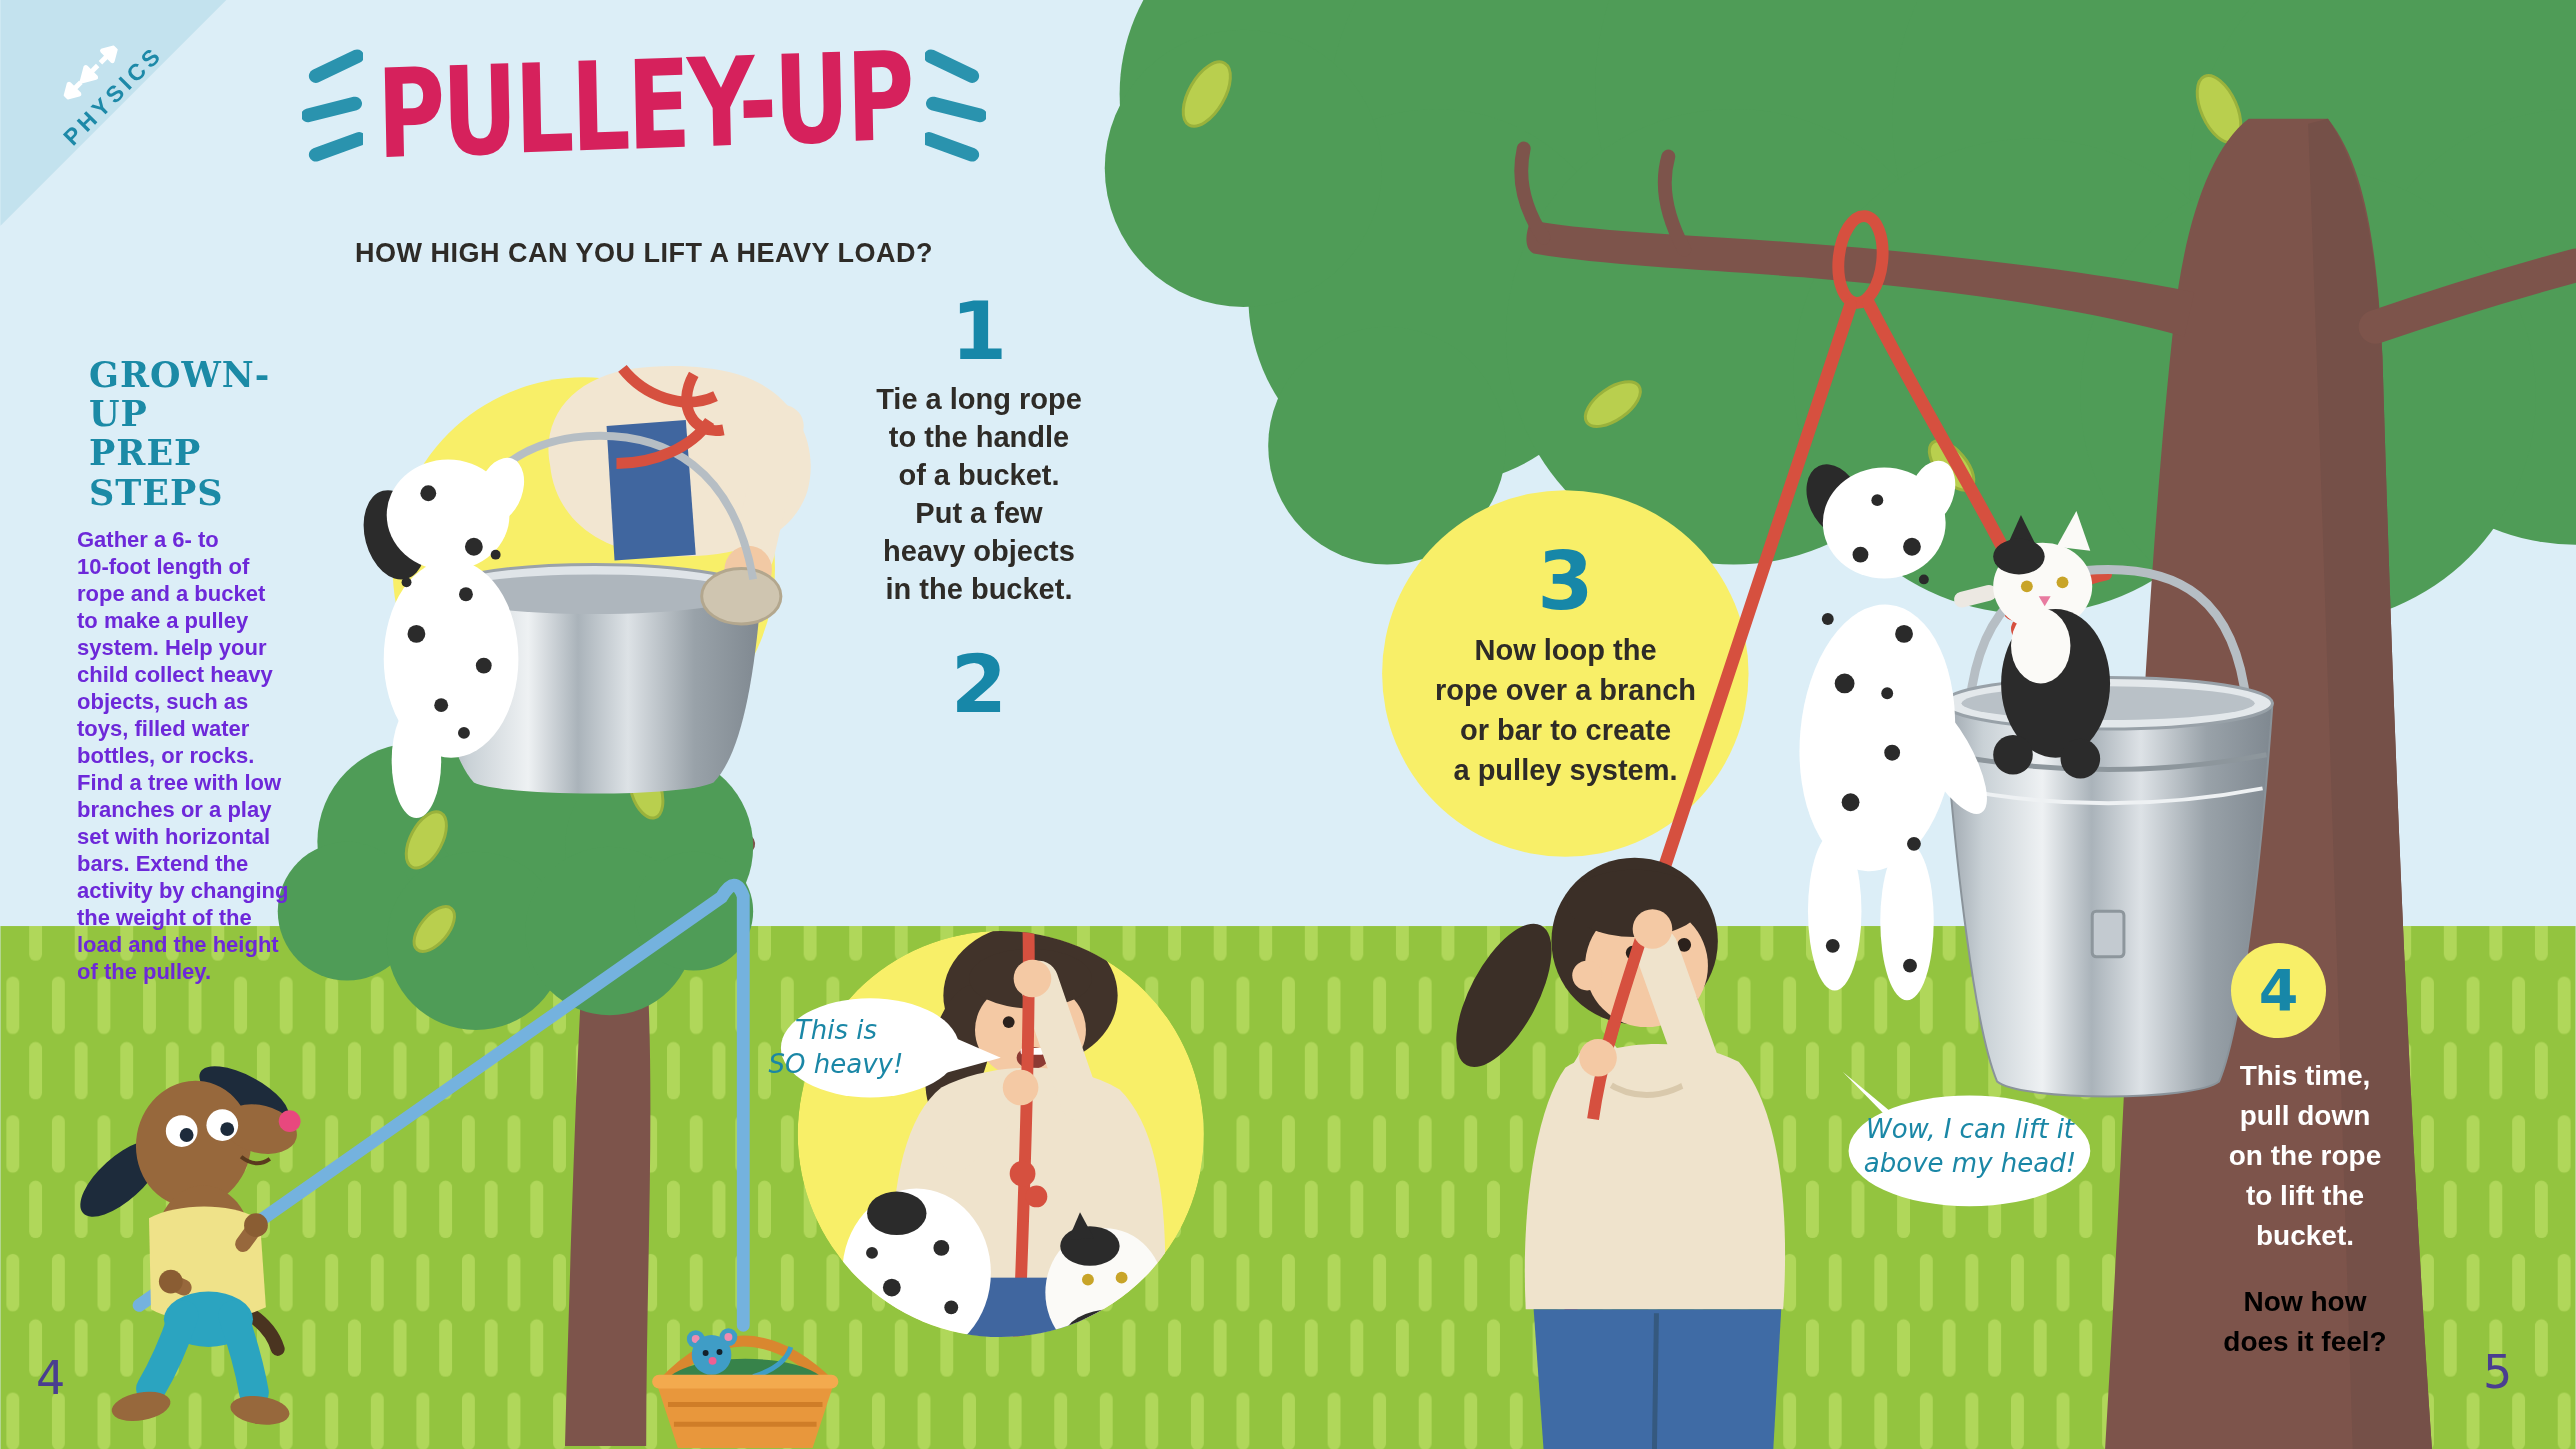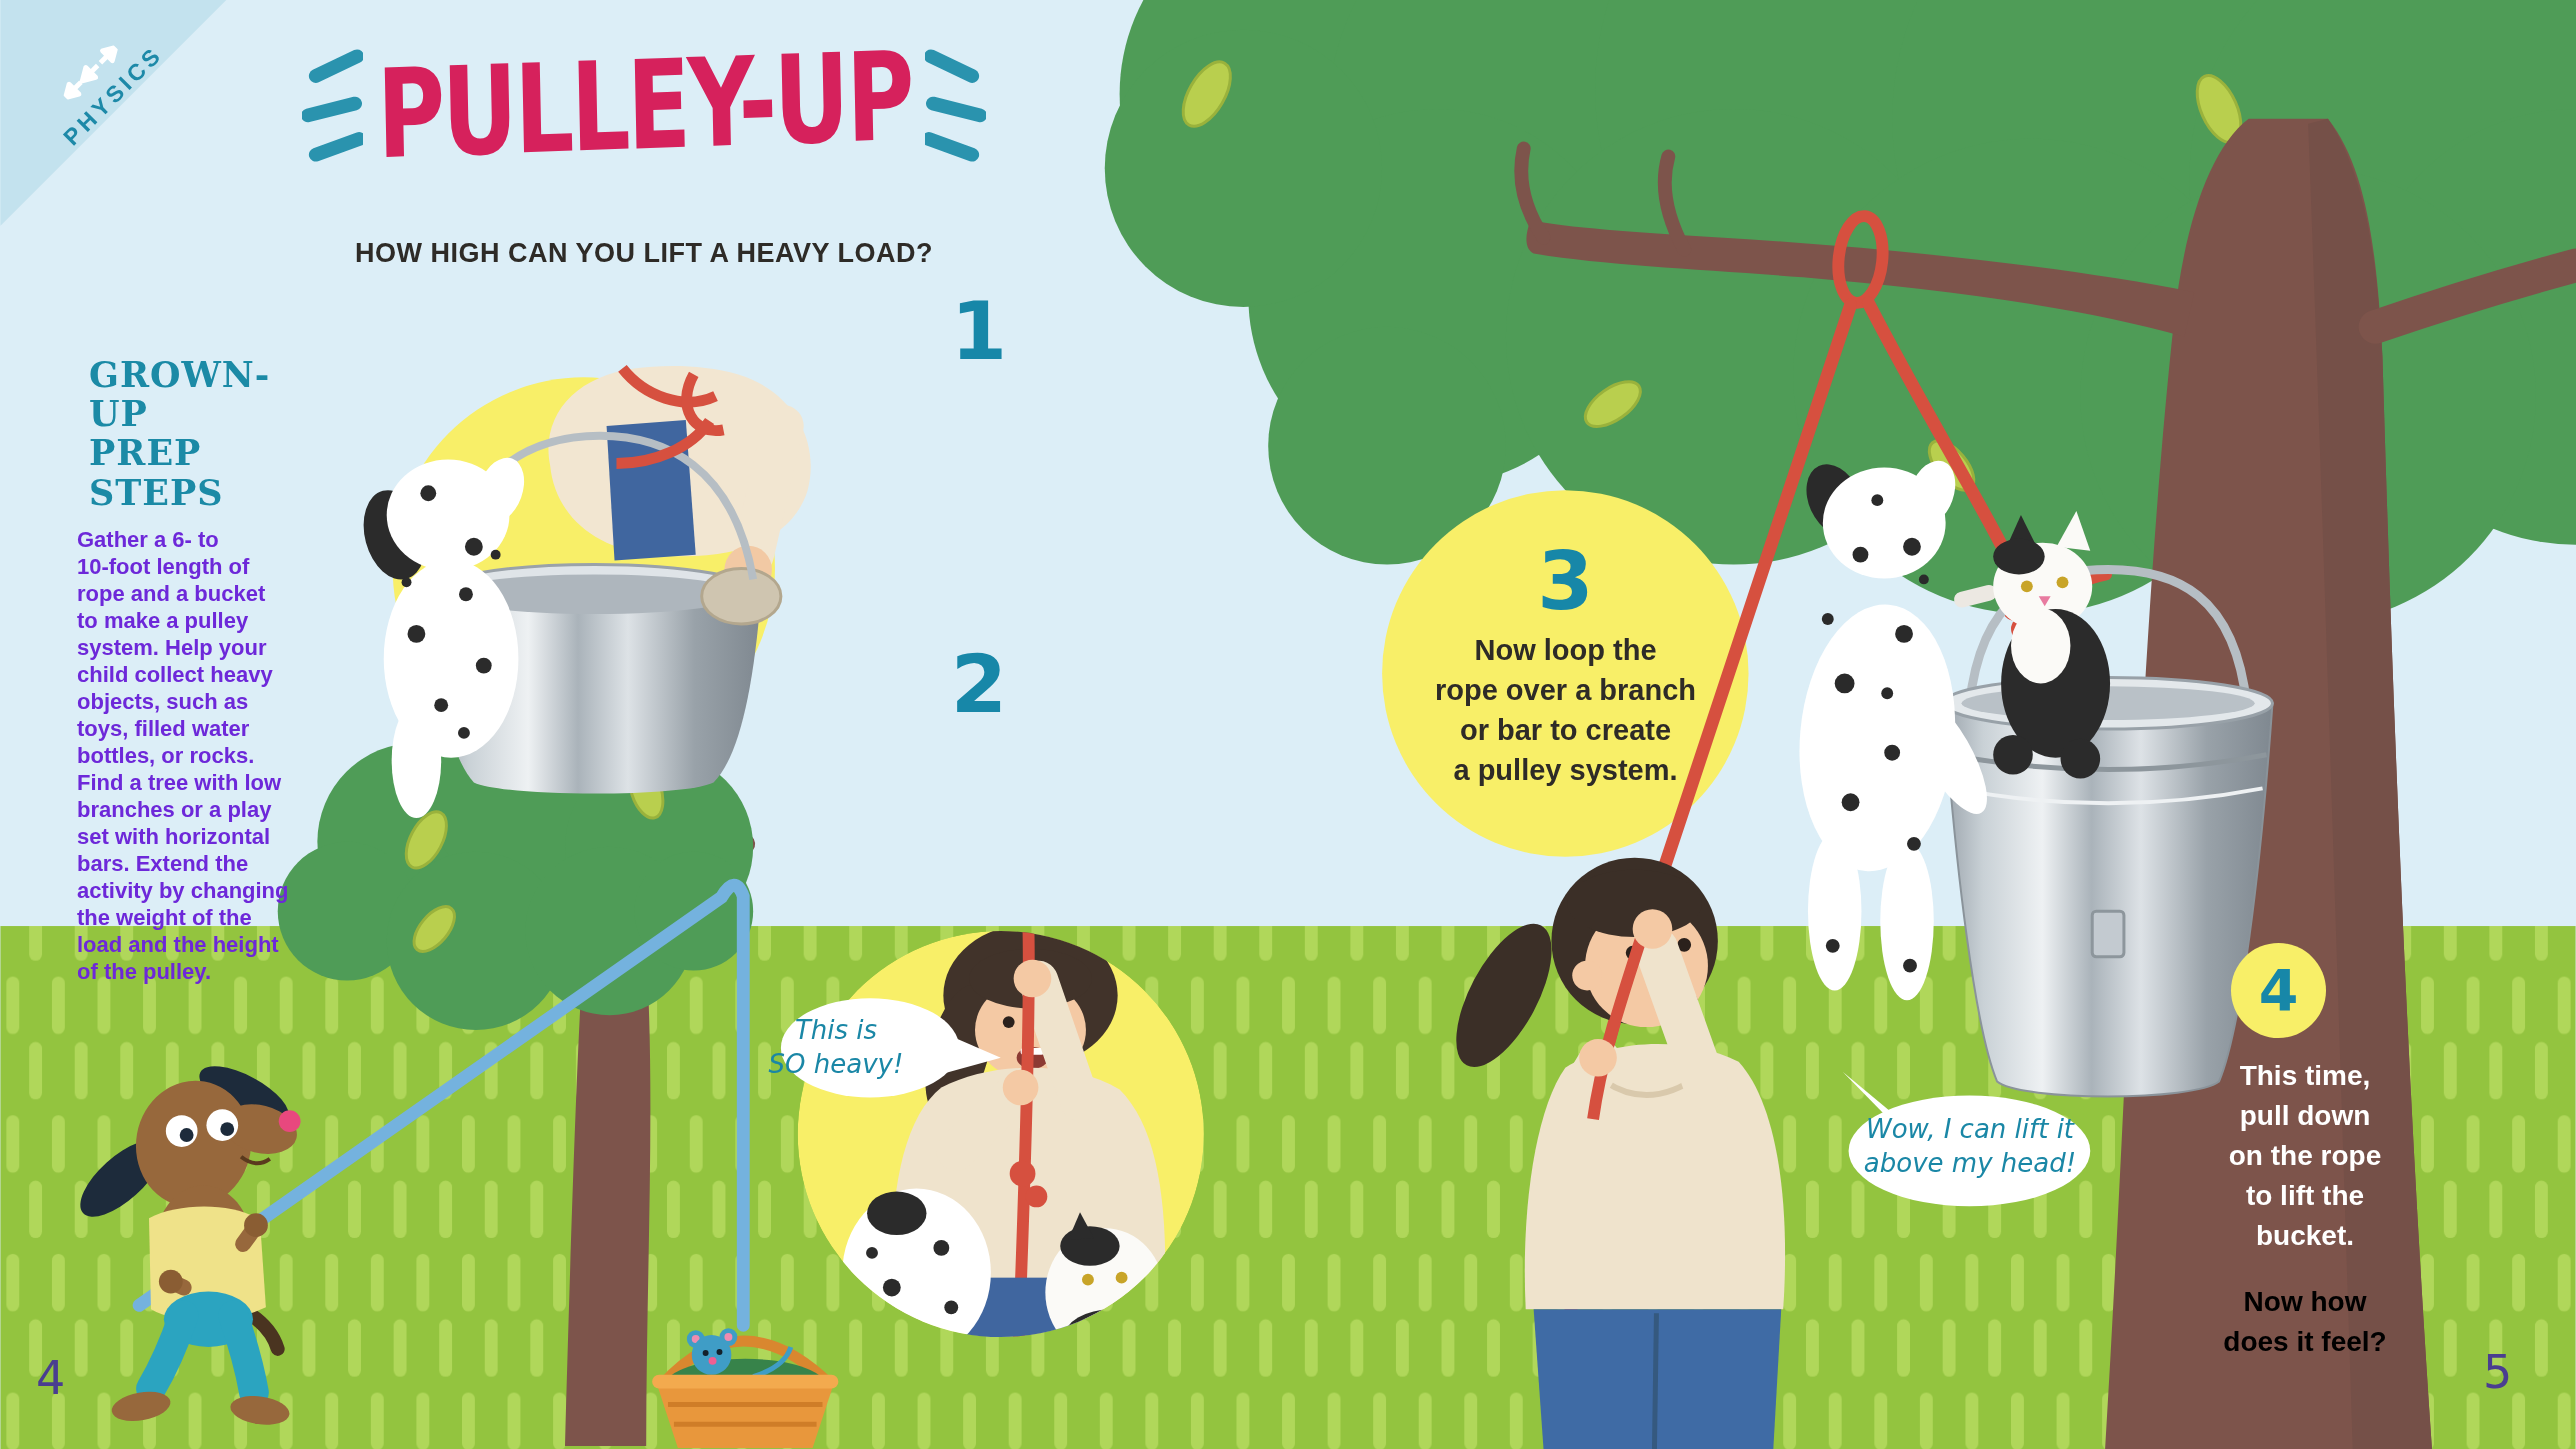--- a/index.html
+++ b/index.html
@@ -392,20 +392,26 @@
 set with horizontal
 bars. Extend the
 activity by changing
 the weight of the
 load and the height
 of the pulley.</p>
   </div>
 
   <div class="txt step step1">
     <div class="num">1</div>
+    <div class="body ml">Tie a long rope
+to the handle
+of a bucket.
+Put a few
+heavy objects
+in the bucket.</div>
   </div>
   <div class="txt step step2">
     <div class="num">2</div>
   </div>
   <div class="txt step step3">
     <div class="num">3</div>
     <div class="body ml">Now loop the
 rope over a branch
 or bar to create
 a pulley system.</div>

